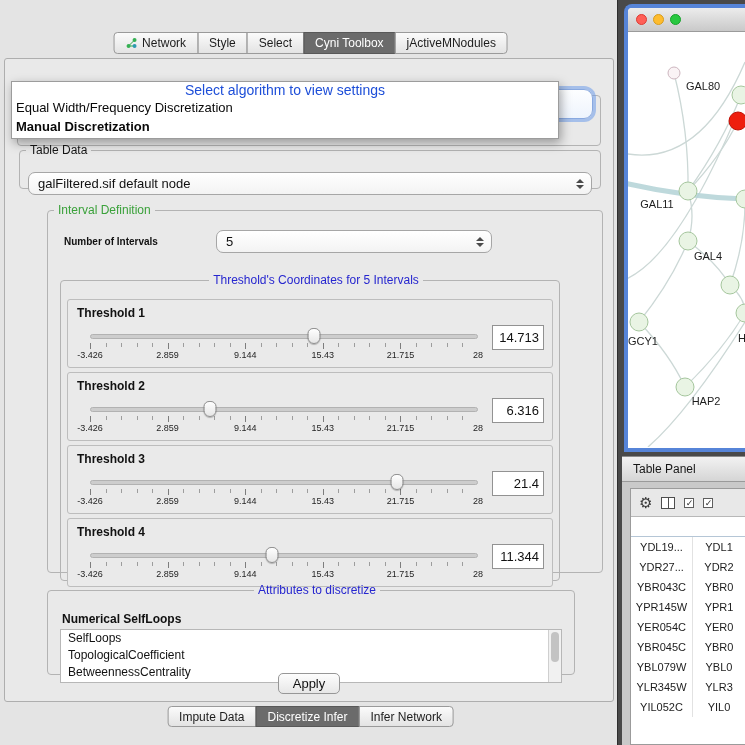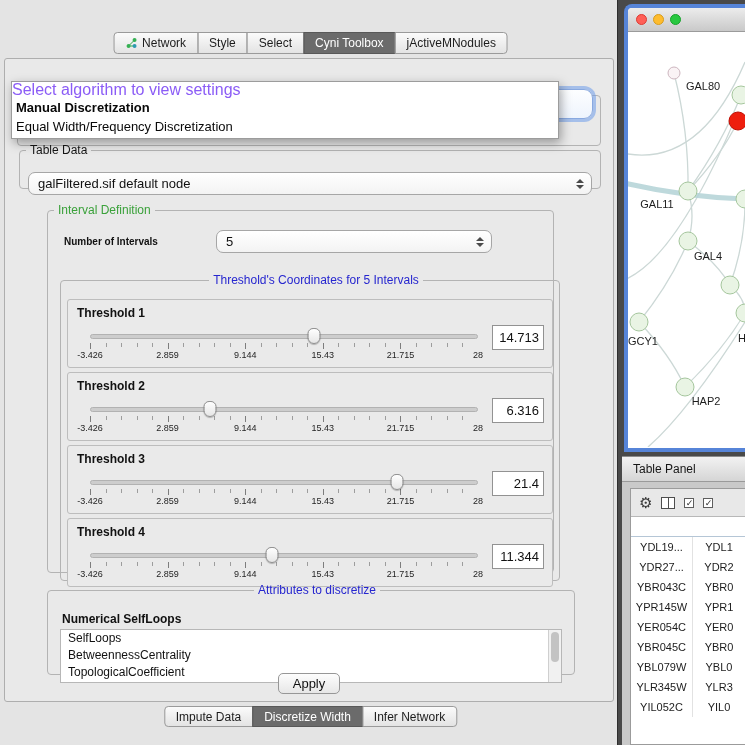--- a/index.html
+++ b/index.html
@@ -35,35 +35,35 @@
   .fs-algo { left: 12px; top: 21px; width: 584px; height: 58px; }
 
   
   .algo-combo { position: absolute; left: 18px; top: 30px; width: 570px; height: 30px; border-radius: 9px;
     background: linear-gradient(#fdfeff, #eef4fd); border: 1px solid #89a9e0;
     box-shadow: 0 0 0 3px rgba(110,156,235,0.55); z-index: 1; }
 
   
   .algo-popup { position: absolute; left: 6px; top: 22px; width: 548px; height: 58px; background: #fff;
     border: 1px solid #9c9c9c; box-shadow: 2px 4px 10px rgba(0,0,0,0.35); z-index: 5; }
-  .popup-prompt { height: 16px; line-height: 16px; font-size: 16px; color: #8b5cf6; }
+  .popup-prompt { height: 16px; line-height: 16px; text-align: center; font-size: 14px; color: #1d4ed8; }
   .popup-item { height: 19px; line-height: 19px; font-size: 13px; color: #090909; padding-left: 4px; white-space: nowrap; }
   .popup-item.bold { font-weight: bold; }
 
   .fs-tabledata { left: 14px; top: 76px; width: 582px; height: 46px; }
   .combo { position: absolute; background: linear-gradient(#ffffff, #f3f3f3); border: 1px solid #a6a6a6;
     border-radius: 7px; font-size: 13px; color: #111; }
   .combo .ctext { position: absolute; left: 9px; top: 0; line-height: 22px; white-space: nowrap; }
   .stepper { position: absolute; right: 7px; top: 50%; transform: translateY(-50%); display: flex; flex-direction: column; gap: 2px; }
   .stepper i { display: block; width: 0; height: 0; border-left: 4px solid transparent; border-right: 4px solid transparent; }
   .stepper .up { border-bottom: 4px solid #4a4a4a; }
   .stepper .dn { border-top: 4px solid #4a4a4a; }
   .td-combo { left: 8px; top: 15px; right: 8px; height: 23px; }
 
-  .fs-interval { left: 42px; top: 136px; width: 507px; height: 370px; }
+  .fs-interval { left: 42px; top: 136px; width: 556px; height: 370px; }
   .noi-label { position: absolute; left: 16px; top: 19px; font-size: 10px; font-weight: bold; color: #111; }
   .noi-combo { left: 168px; top: 13px; width: 276px; height: 23px; }
   .fs-thresholds { left: 12px; top: 48px; width: 500px; height: 308px; }
 
   .thr-box { position: absolute; left: 6px; width: 486px; height: 69px; background: #eaeaea;
     border: 1px solid #bdbdbd; border-radius: 3px; }
   .thr-label { position: absolute; left: 9px; top: 6px; font-size: 12px; font-weight: bold; color: #111; }
   .thr-value { position: absolute; right: 8px; top: 25px; width: 52px; height: 25px; background: #fff;
     border: 1px solid #929292; font-size: 13px; color: #111; text-align: right; line-height: 24px; padding-right: 4px; }
   .slider-zone { position: absolute; left: 22px; right: 74px; top: 30px; height: 34px; }
@@ -171,22 +171,22 @@
     <div class="cp-frame">
 
       <fieldset class="fs-algo">
         <legend>Discretization Algorithm</legend>
       </fieldset>
 
       <div class="algo-combo"></div>
 
       <div class="algo-popup">
         <div class="popup-prompt">Select algorithm to view settings</div>
+        <div class="popup-item">Equal Width/Frequency Discretization</div>
         <div class="popup-item bold">Manual Discretization</div>
-        <div class="popup-item">Equal Width/Frequency Discretization</div>
       </div>
 
       <fieldset class="fs-tabledata">
         <legend>Table Data</legend>
         <div class="combo td-combo">
           <span class="ctext">galFiltered.sif default node</span>
           <span class="stepper">
               <i class="up"></i>
               <i class="dn"></i>
             </span>
@@ -282,34 +282,34 @@
       </fieldset>
 
       <fieldset class="fs-attrs">
         <legend class="blue">Attributes to discretize</legend>
         <div class="attrs-sub">Numerical SelfLoops</div>
         <div class="attr-list">
           <div class="attr-scroll">
               <div class="attr-thumb"></div>
             </div>
         <div class="attr-item">SelfLoops</div>
+            <div class="attr-item">TopologicalCoefficient</div>
             <div class="attr-item">BetweennessCentrality</div>
-            <div class="attr-item">TopologicalCoefficient</div>
           </div>
       </fieldset>
 
       <div class="apply-btn">Apply</div>
     </div>
 
     <div class="cp-bottom-tabs">
       <div class="seg">
           <span>Impute Data</span>
         </div>
       <div class="seg sel">
-          <span>Discretize Width</span>
+          <span>Discretize Infer</span>
         </div>
       <div class="seg">
           <span>Infer Network</span>
         </div>
     </div>
   </div>
 
   <div class="right">
 
     <div class="net-window">

